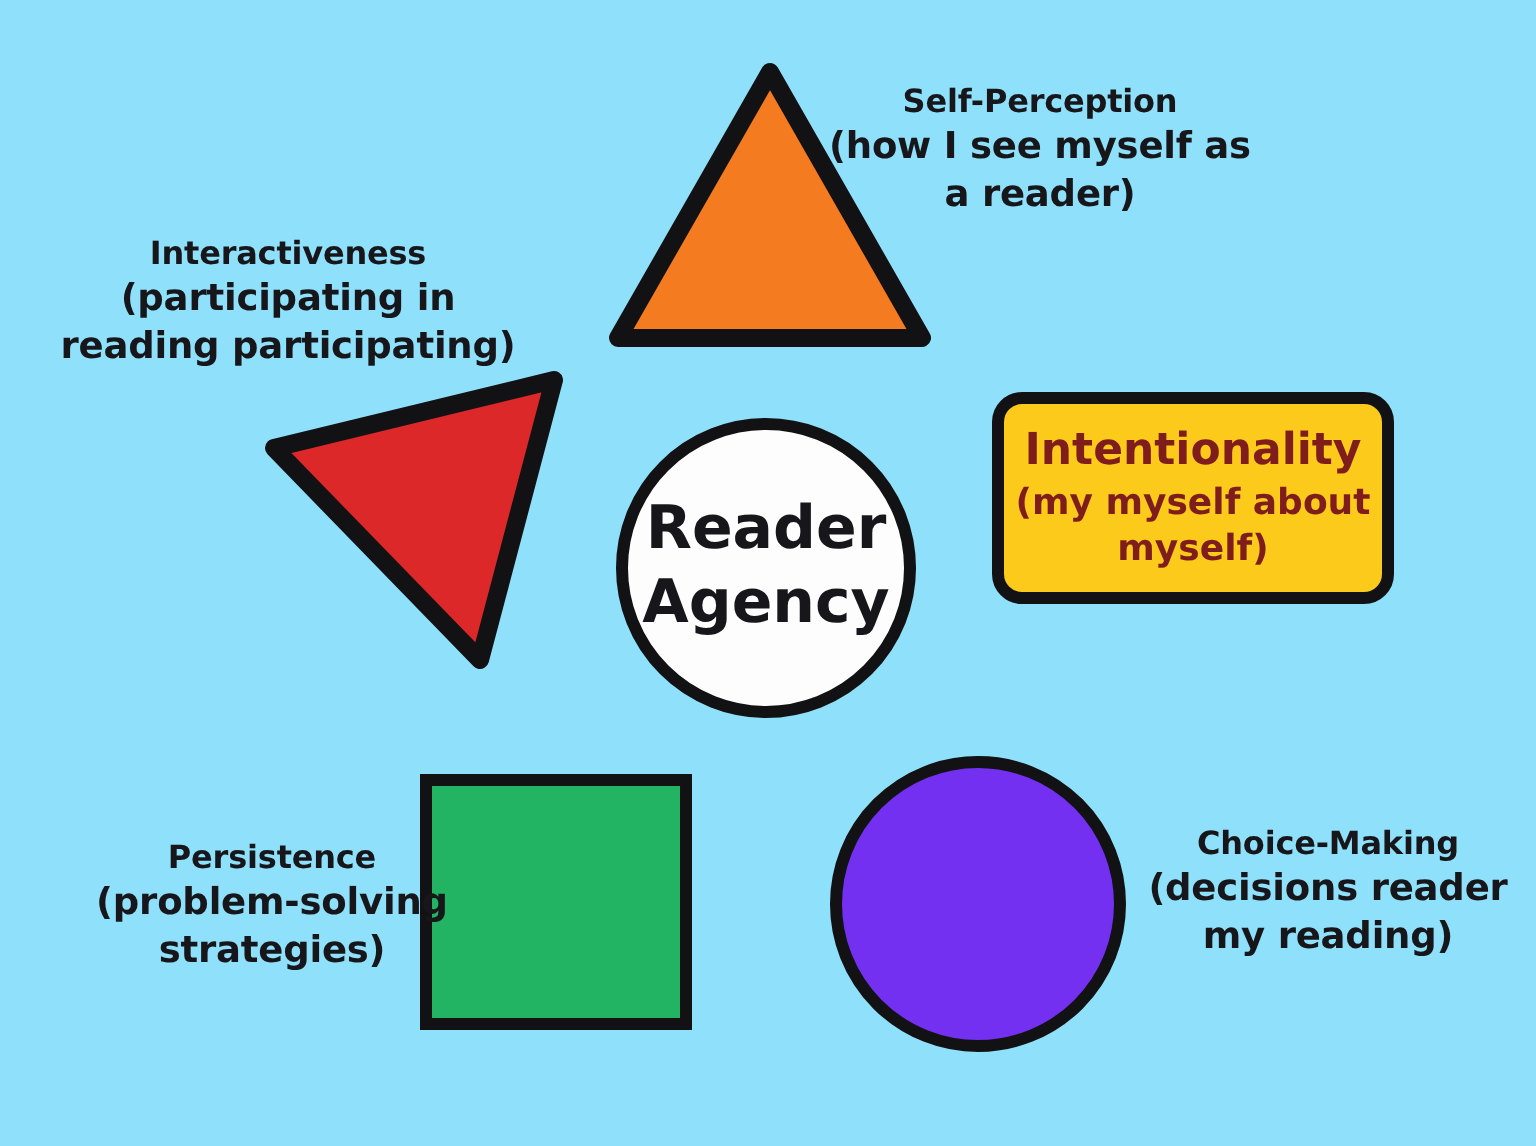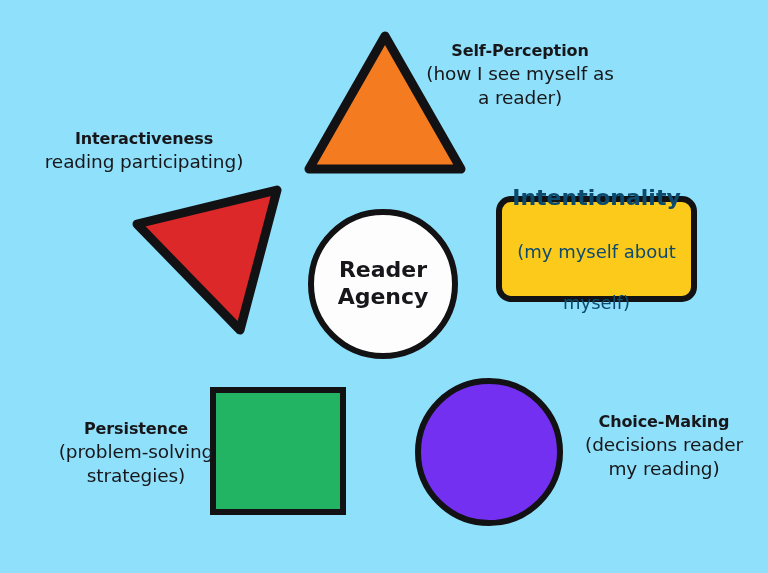--- a/index.html
+++ b/index.html
@@ -36,50 +36,49 @@
     letter-spacing: -0.1px;
   }
   .label-title {
     font-weight: bold;
     font-size: 16px;
     display: block;
     white-space: nowrap;
   }
   .label-sub {
     font-size: 18.5px;
-    font-weight: normal;
+    font-weight: bold;
     display: block;
     margin-top: 2px;
   }
 
   
   #lbl-self-perception { left: 414px; top: 42px; width: 212px; }
-  #lbl-interactiveness { left: 24px; top: 130px; width: 240px; }
+  #lbl-interactiveness { left: 24px; top: 118px; width: 240px; }
   #lbl-persistence     { left: 38px; top: 420px; width: 196px; }
   #lbl-choice-making   { left: 566px; top: 413px; width: 196px; }
 
   
   #card-intentionality {
     position: absolute;
     left: 496px;
     top: 196px;
     width: 201px;
     height: 106px;
     box-sizing: border-box;
     background: #FCCA1A;
     border: 6px solid #121214;
     border-radius: 15px;
     display: flex;
     flex-direction: column;
     align-items: center;
     justify-content: center;
     text-align: center;
-    color: #0c4a6e;
+    color: #7f1d1d;
     line-height: 1.18;
-    gap: 28px;
   }
   #card-intentionality .label-title { font-size: 22px; }
   #card-intentionality .label-sub   { font-size: 18px; }
 
   
   #center-circle {
     position: absolute;
     left: 308px;
     top: 209px;
     width: 150px;
@@ -87,21 +86,21 @@
     box-sizing: border-box;
     background: #FDFDFD;
     border: 6px solid #121214;
     border-radius: 50%;
     display: flex;
     align-items: center;
     justify-content: center;
     text-align: center;
   }
   #center-circle .center-text {
-    font-size: 22px;
+    font-size: 30px;
     font-weight: bold;
     color: #17171B;
     line-height: 1.22;
     text-align: center;
   }
 
   
   #square-persistence {
     position: absolute;
     left: 210px;
@@ -154,20 +153,21 @@
   </div>
 
   <div class="label-block" id="lbl-self-perception">
     <span class="label-title">Self-Perception</span>
     <span class="label-sub">(how I see myself as</span>
     <span class="label-sub">a reader)</span>
   </div>
 
   <div class="label-block" id="lbl-interactiveness">
     <span class="label-title">Interactiveness</span>
+    <span class="label-sub">(participating in</span>
     <span class="label-sub">reading participating)</span>
   </div>
 
   <div class="label-block" id="lbl-persistence">
     <span class="label-title">Persistence</span>
     <span class="label-sub">(problem-solving</span>
     <span class="label-sub">strategies)</span>
   </div>
 
   <div class="label-block" id="lbl-choice-making">

